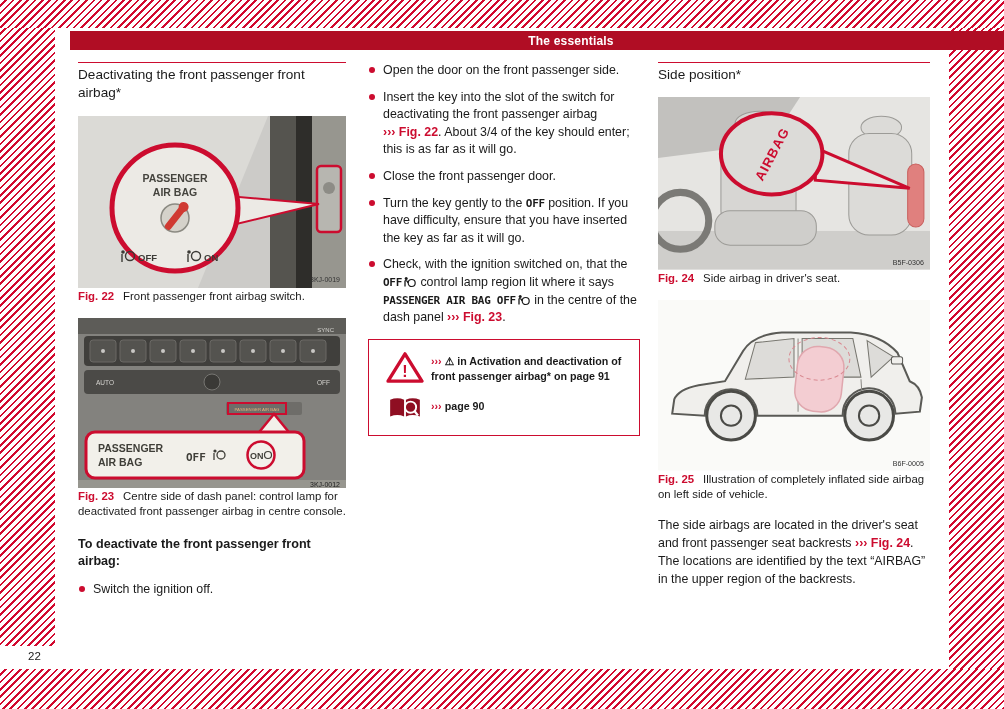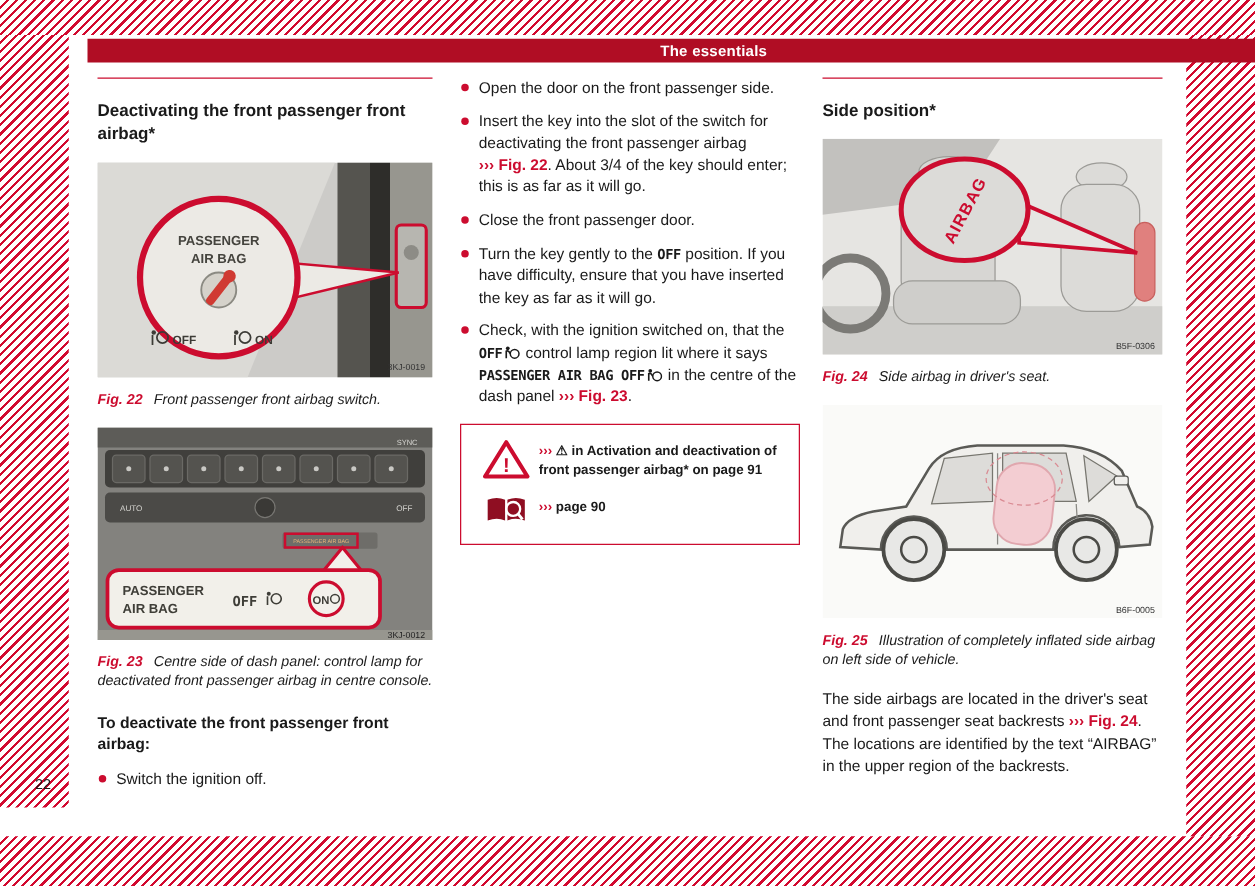--- a/index.html
+++ b/index.html
@@ -6,35 +6,35 @@
   html,body{margin:0;padding:0;background:#ffffff;}
   body{font-family:"Liberation Sans",sans-serif;color:#1a1a1a;}
   .page{position:relative;width:1004px;height:709px;background:#fff;overflow:hidden;}
 
   .stripe{position:absolute;background:repeating-linear-gradient(135deg,#ffffff 0 3.4px,var(--stripe) 3.4px 5.2px);}
   .stripe-top{left:0;top:0;width:1004px;height:28px;}
   .stripe-bottom{left:0;top:669px;width:1004px;height:40px;}
   .stripe-left{left:0;top:28px;width:55px;height:618px;}
   .stripe-right{left:949px;top:28px;width:55px;height:641px;}
 
-  .pagenum{position:absolute;left:28px;top:622px;font-size:11.5px;color:#1a1a1a;}
+  .pagenum{position:absolute;left:28px;top:650px;font-size:11.5px;color:#1a1a1a;}
 
   .headerbar{position:absolute;left:70px;top:31px;width:1002px;height:19px;background:var(--header);
     color:#fff;font-weight:bold;font-size:12px;display:flex;align-items:center;justify-content:center;letter-spacing:.2px;}
 
   .col{position:absolute;top:62px;}
   .col1{left:78px;width:268px;}
   .col2{left:368px;width:272px;}
   .col3{left:658px;width:272px;}
 
-  .colhead{border-top:1px solid var(--accent);padding-top:17px;font-size:13.6px;font-weight:bold;line-height:1.35;margin-bottom:13px;}
+  .colhead{border-top:1px solid var(--accent);padding-top:3px;font-size:13.6px;font-weight:normal;line-height:1.35;margin-bottom:13px;}
 
   .fig{margin:0 0 14px 0;}
   .figart svg{display:block;width:100%;height:auto;}
-  .figcap{font-size:11.4px;line-height:1.35;padding-top:11px;font-style:italic;}
+  .figcap{font-size:11.4px;line-height:1.35;padding-top:1px;}
   .figlabel{color:var(--accent);font-weight:bold;margin-right:9px;}
 
   .bullet{display:flex;margin-bottom:9px;}
   .dot{flex:none;width:6px;height:6px;border-radius:50%;background:var(--accent);margin:5px 8px 0 1px;}
   .btext{font-size:12.4px;line-height:1.42;}
   .ref{color:var(--accent);font-weight:bold;white-space:nowrap;}
   .disp{font-family:"DejaVu Sans Mono",monospace;font-weight:bold;font-size:11px;letter-spacing:-.3px;}
   .subhead{font-weight:bold;font-size:12.6px;line-height:1.4;margin:16px 0 10px;}
 
   .warnbox{border:1px solid var(--accent);margin-top:12px;padding:11px 10px;}

